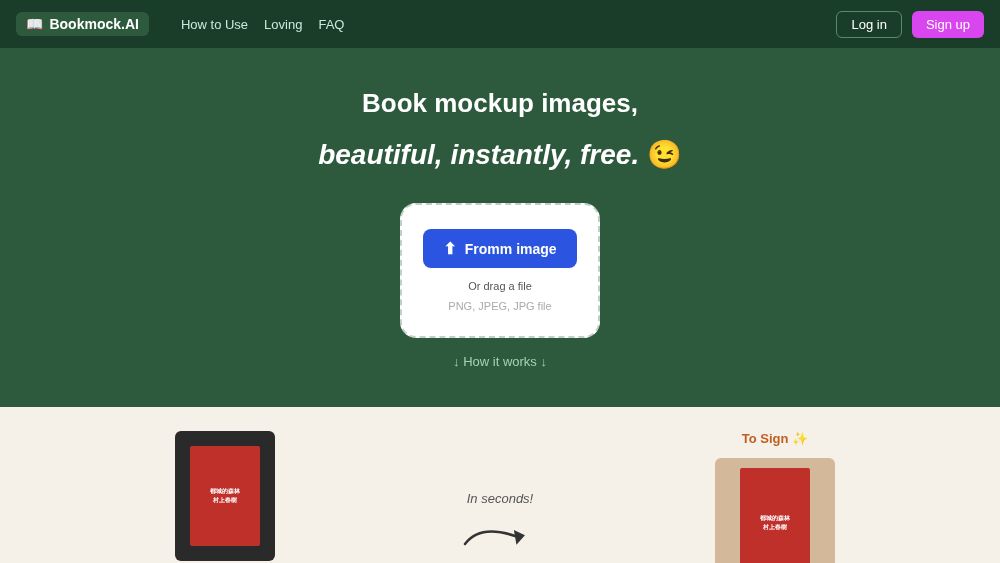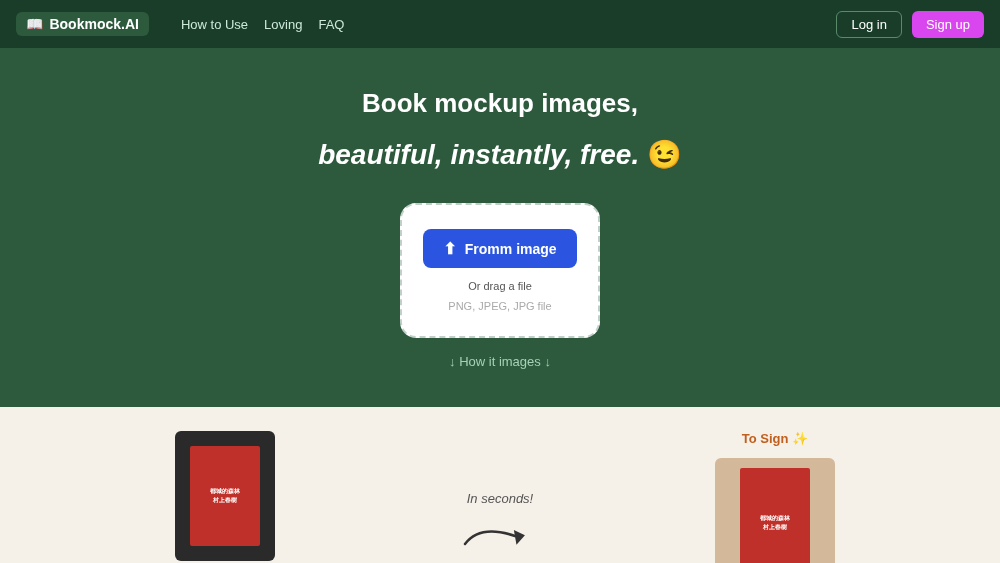--- a/index.html
+++ b/index.html
@@ -427,21 +427,21 @@
 
     <div class="upload-box">
       <button class="upload-btn">
         <span class="upload-icon">⬆</span>
         <span>Fromm image</span>
       </button>
       <p class="drag-text">Or drag a file</p>
       <p class="file-types">PNG, JPEG, JPG file</p>
     </div>
 
-    <p class="how-it-works">↓ How it images ↓</p>
+    <p class="how-it-works">↓ How it works ↓</p>
   </section>
 
   <section class="bottom-section">
 
     <div class="bottom-left">
       <div class="bottom-book-container">
         <div class="bottom-book-inner">
           <div style="font-size:6px;color:#fff;font-weight:700;text-align:center;line-height:1.5;">都城的森林<br>村上春樹</div>
         </div>
       </div>

